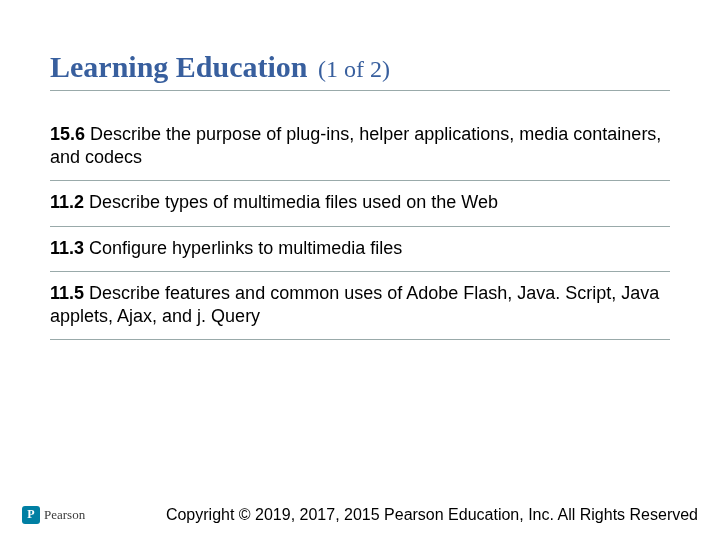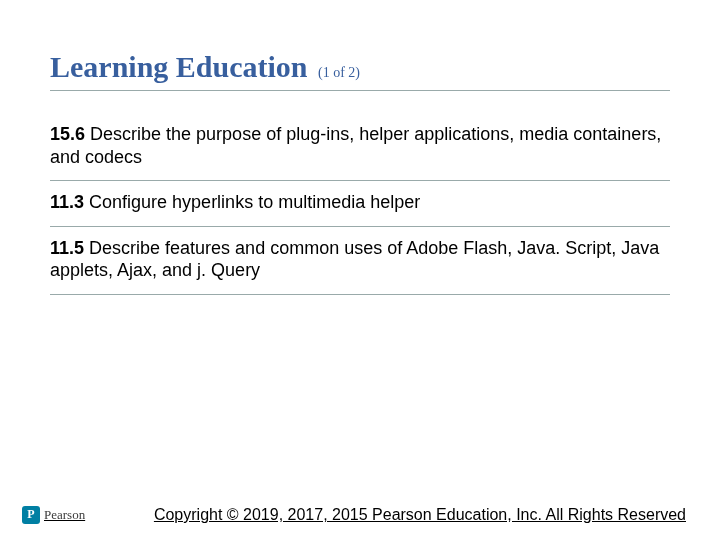--- a/index.html
+++ b/index.html
@@ -26,48 +26,47 @@
   .title {
     display: inline;
     font-family: "Times New Roman", Times, serif;
     font-weight: bold;
     font-size: 30px;
     color: #385f9e;
   }
   .title-sub {
     display: inline;
     font-family: "Times New Roman", Times, serif;
-    font-size: 14px;
+    font-size: 24px;
     color: #385f9e;
     margin-left: 6px;
   }
   .objectives {
     margin-top: 22px;
   }
   .obj {
     font-size: 18px;
     line-height: 1.25;
     border-bottom: 1px solid #9aa;
     padding: 10px 0 12px 0;
   }
   .obj .num {
     font-weight: bold;
   }
   .footer {
     position: absolute;
     left: 0;
-    right: 12px;
+    right: 0;
     bottom: 10px;
     height: 30px;
     padding: 0 22px;
     box-sizing: border-box;
     display: flex;
     align-items: center;
     justify-content: space-between;
-    text-decoration: underline;
   }
   .logo {
     display: flex;
     align-items: center;
     gap: 4px;
   }
   .logo-mark {
     width: 18px;
     height: 18px;
     border-radius: 3px;
@@ -104,22 +103,26 @@
     <span class="title">Learning Education</span>
     <span class="title-sub">(1 of 2)</span>
   </div>
 
   <div class="objectives">
     <div class="obj">
       <span class="num">15.6 </span>
       <span>Describe the purpose of plug-ins, helper applications, media containers, and codecs</span>
     </div>
     <div class="obj">
+      <span class="num">11.2 </span>
+      <span>Describe types of multimedia files used on the Web</span>
+    </div>
+    <div class="obj">
       <span class="num">11.3 </span>
-      <span>Configure hyperlinks to multimedia helper</span>
+      <span>Configure hyperlinks to multimedia files</span>
     </div>
     <div class="obj">
       <span class="num">11.5 </span>
       <span>Describe features and common uses of Adobe Flash, Java. Script, Java applets, Ajax, and j. Query</span>
     </div>
   </div>
 
   <div class="footer">
     <div class="logo">
       <div class="logo-mark"></div>

